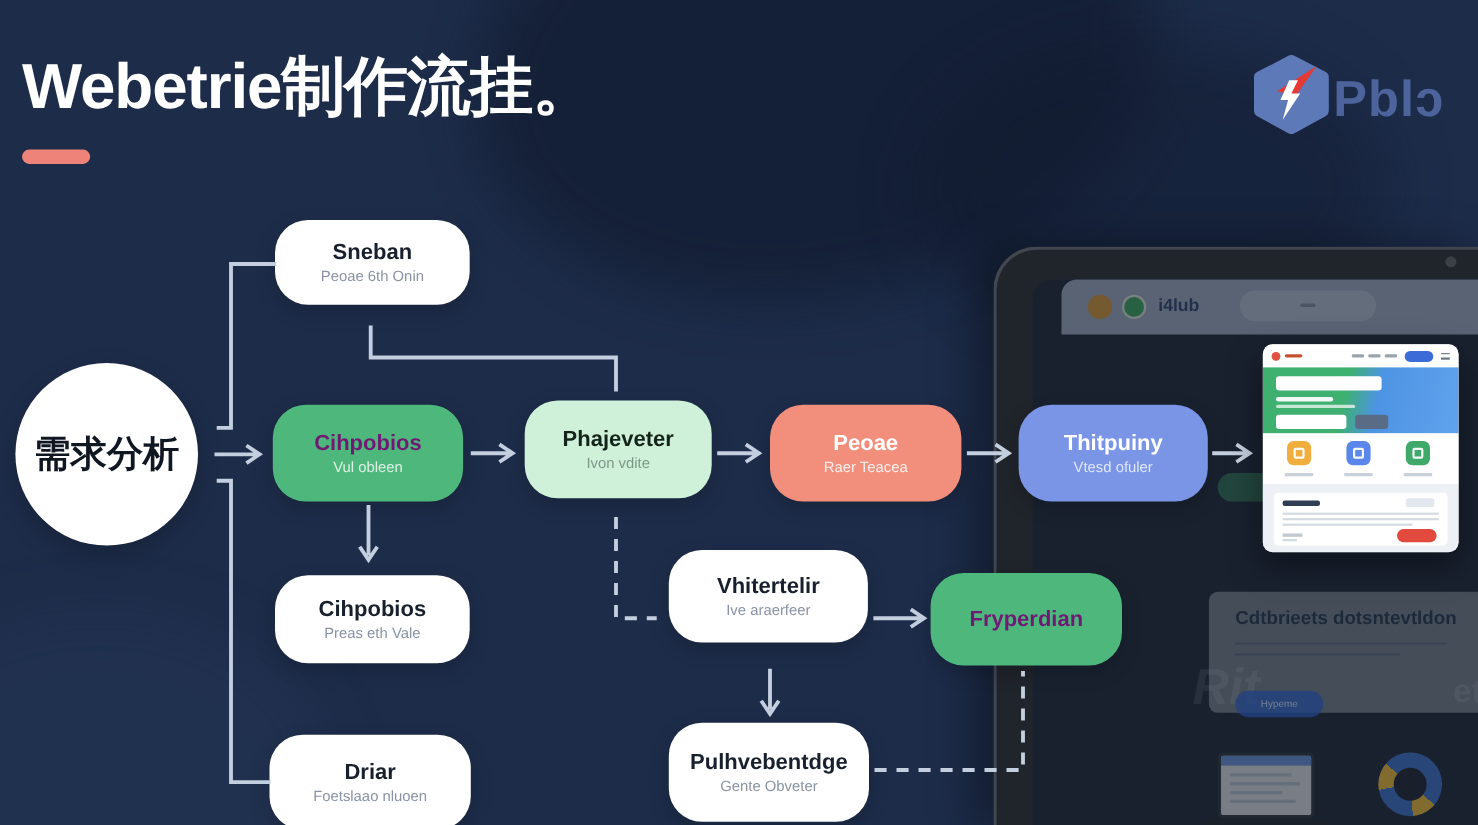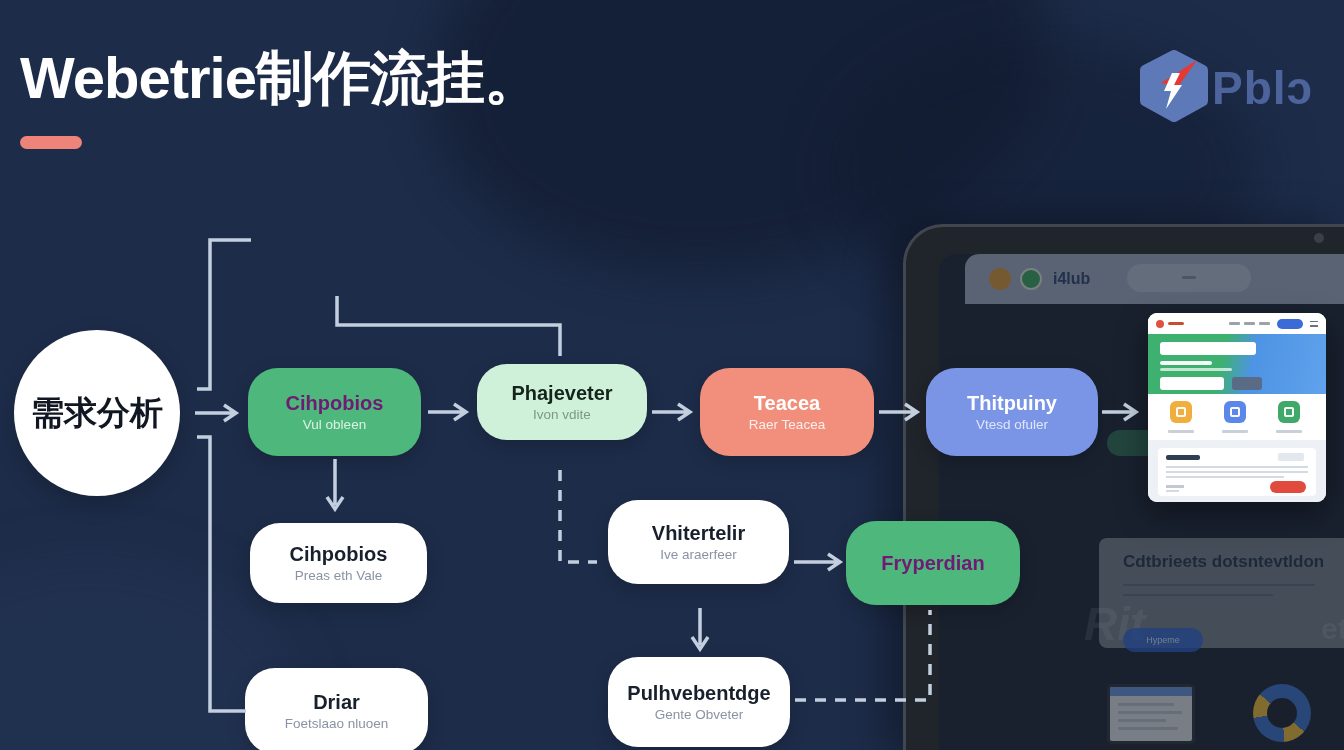--- a/index.html
+++ b/index.html
@@ -203,30 +203,34 @@
         <div class="s2"></div>
         <div class="rbtn"></div>
       </div>
     </div>
   </div>
 
   <div class="start-circle">
     <span class="t">需求分析</span>
   </div>
 
+  <div class="node" style="left:250px;top:200px;width:177px;height:77px;">
+    <span class="t">Sneban</span>
+    <span class="s">Peoae 6th Onin</span>
+  </div>
   <div class="node green" style="left:248px;top:368px;width:173px;height:88px;">
     <span class="t">Cihpobios</span>
     <span class="s">Vul obleen</span>
   </div>
-  <div class="node pale" style="left:477px;top:364px;width:170px;height:76px;">
+  <div class="node pale" style="left:477px;top:364px;width:170px;height:89px;">
     <span class="t">Phajeveter</span>
     <span class="s">Ivon vdite</span>
   </div>
   <div class="node coral" style="left:700px;top:368px;width:174px;height:88px;">
-    <span class="t">Teacea</span>
+    <span class="t">Peoae</span>
     <span class="s">Raer Teacea</span>
   </div>
   <div class="node blue" style="left:926px;top:368px;width:172px;height:88px;">
     <span class="t">Thitpuiny</span>
     <span class="s">Vtesd ofuler</span>
   </div>
   <div class="node" style="left:250px;top:523px;width:177px;height:80px;">
     <span class="t">Cihpobios</span>
     <span class="s">Preas eth Vale</span>
   </div>

